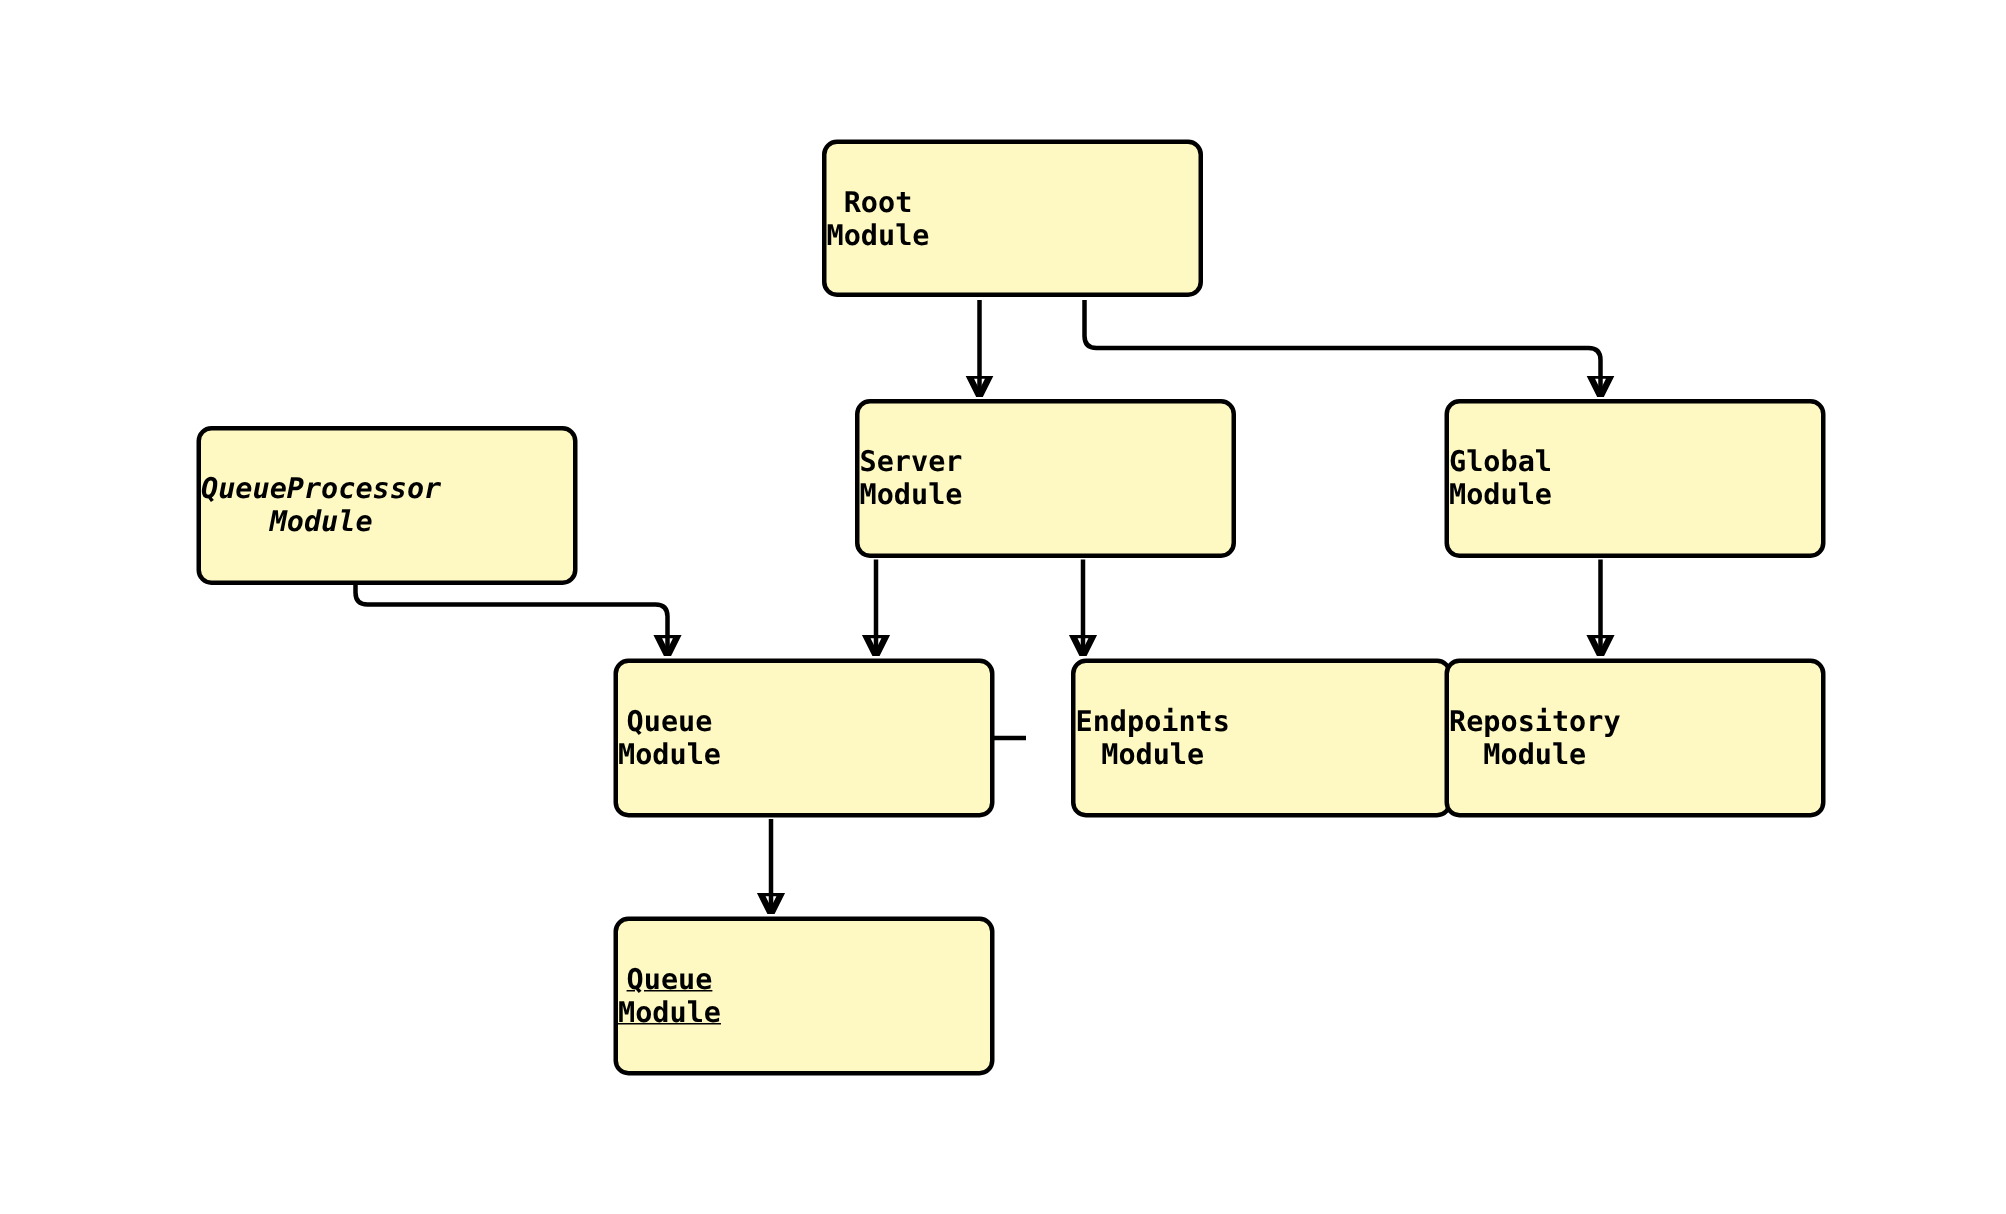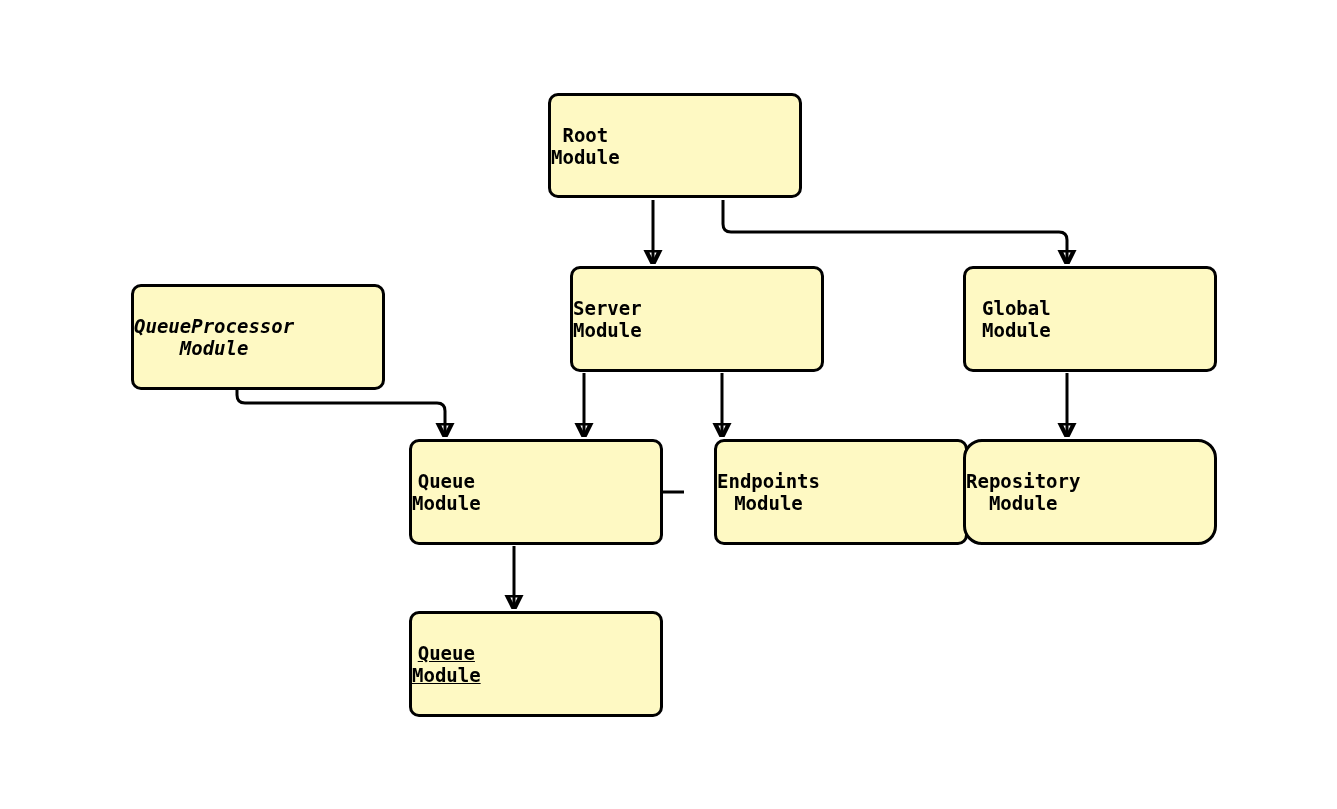--- a/index.html
+++ b/index.html
@@ -44,24 +44,24 @@
     font-weight: bold;
     font-size: 19px;
     line-height: 22px;
     color: #000000;
     text-align: center;
     white-space: pre-line;
   }
   .node-root          { left: 548px; top: 93px;  height: 105px; }
   .node-queueprocessor{ left: 131px; top: 284px; font-style: italic; }
   .node-server        { left: 548px; top: 266px; margin-left: 22px; }
-  .node-global        { left: 963px; top: 266px; padding-left: 16px; }
+  .node-global        { left: 963px; top: 266px; }
   .node-core          { left: 409px; top: 439px; }
   .node-endpoints     { left: 714px; top: 439px; }
-  .node-repository    { left: 963px; top: 439px; border-radius: 19px; }
+  .node-repository    { left: 963px; top: 439px; }
   .node-queue         { left: 409px; top: 611px; text-decoration: underline; }
 </style>
 </head>
 <body>
 
 <div class="canvas">
 
   <svg class="edges-layer" width="1337" height="809" viewBox="0 0 1337 809" xmlns="http://www.w3.org/2000/svg">
     <defs>
       <marker id="arrowhead" markerUnits="userSpaceOnUse" markerWidth="14" markerHeight="22" viewBox="0 0 10 10" refX="9" refY="5" orient="auto">

